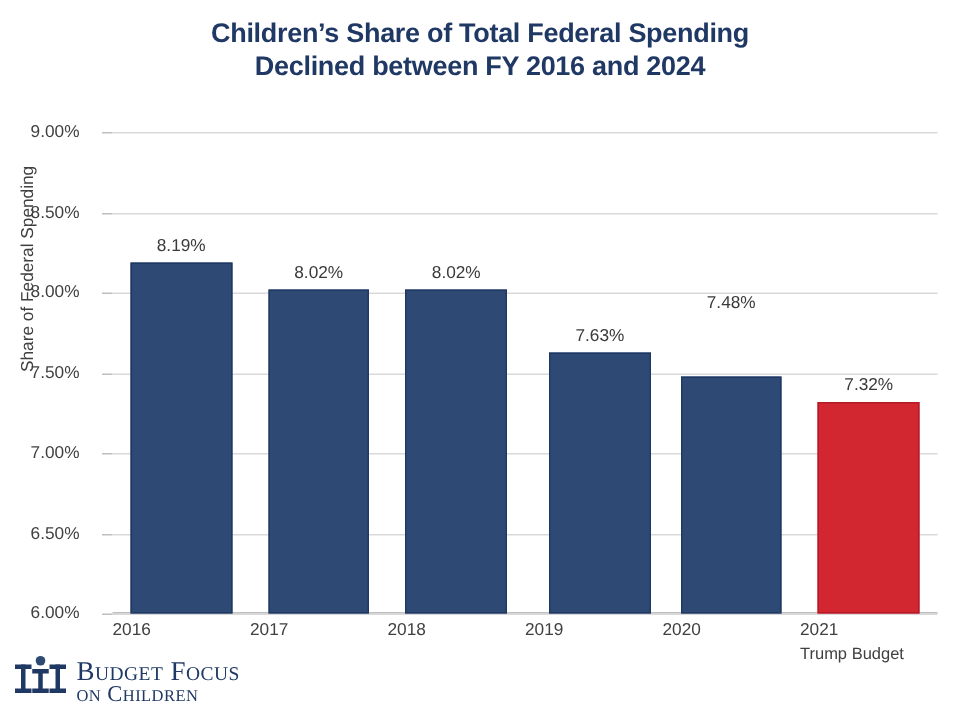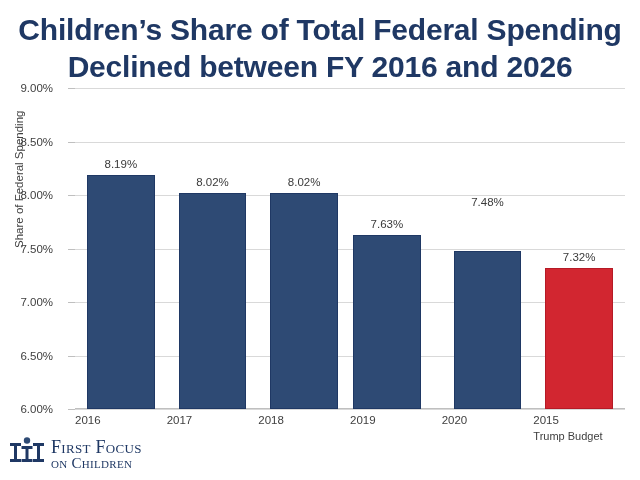--- a/index.html
+++ b/index.html
@@ -16,21 +16,21 @@
   }
 
   
   .chart-title {
     position: absolute;
     left: 0;
     top: 12px;
     width: 640px;
     text-align: center;
     color: #1F3864;
-    font-size: 30px;
+    font-size: 18px;
     font-weight: bold;
     line-height: 1.22;
     letter-spacing: -0.2px;
   }
   .chart-title .line {
     display: block;
   }
 
   
   #plot-area {
@@ -148,21 +148,21 @@
     font-size: 15px;
     font-variant: small-caps;
     letter-spacing: 0.3px;
   }
 </style>
 </head>
 <body>
 
 <div class="chart-title">
   <span class="line">Children’s Share of Total Federal Spending</span>
-  <span class="line">Declined between FY 2016 and 2026</span>
+  <span class="line">Declined between FY 2016 and 2024</span>
 </div>
 
 <div id="y-axis-title">Share of Federal Spending</div>
 
 <div id="plot-area">
     <div class="gridline" style="top: 0px;"></div>
     <div class="y-tick-mark" style="top: 0px;"></div>
     <div class="y-tick-label" style="top: 0px;">9.00%</div>
     <div class="gridline" style="top: 53.5px;"></div>
     <div class="y-tick-mark" style="top: 53.5px;"></div>
@@ -188,21 +188,21 @@
       <div class="bar navy" style="background: rgb(46, 74, 116); height: 234.33px;"></div>
     </div>
     <div class="bar-slot" style="left: 103.583px; width: 67.8333px; height: 321px;">
       <div class="bar-label">8.02%</div>
       <div class="bar navy" style="background: rgb(46, 74, 116); height: 216.14px;"></div>
     </div>
     <div class="bar-slot" style="left: 195.25px; width: 67.8333px; height: 321px;">
       <div class="bar-label">8.02%</div>
       <div class="bar navy" style="background: rgb(46, 74, 116); height: 216.14px;"></div>
     </div>
-    <div class="bar-slot" style="left: 278px; width: 67.8333px; height: 304px;">
+    <div class="bar-slot" style="left: 291px; width: 67.8333px; height: 304px;">
       <div class="bar-label">7.63%</div>
       <div class="bar navy" style="background: rgb(46, 74, 116); height: 174.41px;"></div>
     </div>
     <div class="bar-slot" style="left: 378.583px; width: 67.8333px; height: 321px; gap: 38px;">
       <div class="bar-label">7.48%</div>
       <div class="bar navy" style="background: rgb(46, 74, 116); height: 158.36px;"></div>
     </div>
     <div class="bar-slot" style="left: 470.25px; width: 67.8333px; height: 321px; text-align: right;">
       <div class="bar-label">7.32%</div>
       <div class="bar red" style="background: rgb(210, 38, 48); height: 141.24px;"></div>
@@ -220,23 +220,23 @@
         <rect x="11.5" y="9" width="11" height="3"></rect>
         <rect x="15.5" y="9" width="3" height="16"></rect>
         <rect x="11.5" y="22" width="11" height="3"></rect>
         <rect x="23" y="6" width="11" height="3"></rect>
         <rect x="27" y="6" width="3" height="18"></rect>
         <rect x="23" y="22" width="11" height="3"></rect>
       </g>
     </svg>
   </span>
   <span class="logo-text">
-    <span class="l1">First Focus</span>
+    <span class="l1">Budget Focus</span>
     <span class="l2">on Children</span>
   </span>
 </div>
 
 <div class="x-tick" style="left: 75px; width: 91.6667px;"><span>2016</span></div>
 <div class="x-tick" style="left: 166.667px; width: 91.6667px;"><span>2017</span></div>
 <div class="x-tick" style="left: 258.333px; width: 91.6667px;"><span>2018</span></div>
 <div class="x-tick" style="left: 350px; width: 91.6667px;"><span>2019</span></div>
 <div class="x-tick" style="left: 441.667px; width: 91.6667px;"><span>2020</span></div>
-<div class="x-tick" style="left: 533.333px; width: 91.6667px;"><span>2015</span><span class="sub">Trump Budget</span></div>
+<div class="x-tick" style="left: 533.333px; width: 91.6667px;"><span>2021</span><span class="sub">Trump Budget</span></div>
 
 </body></html>

